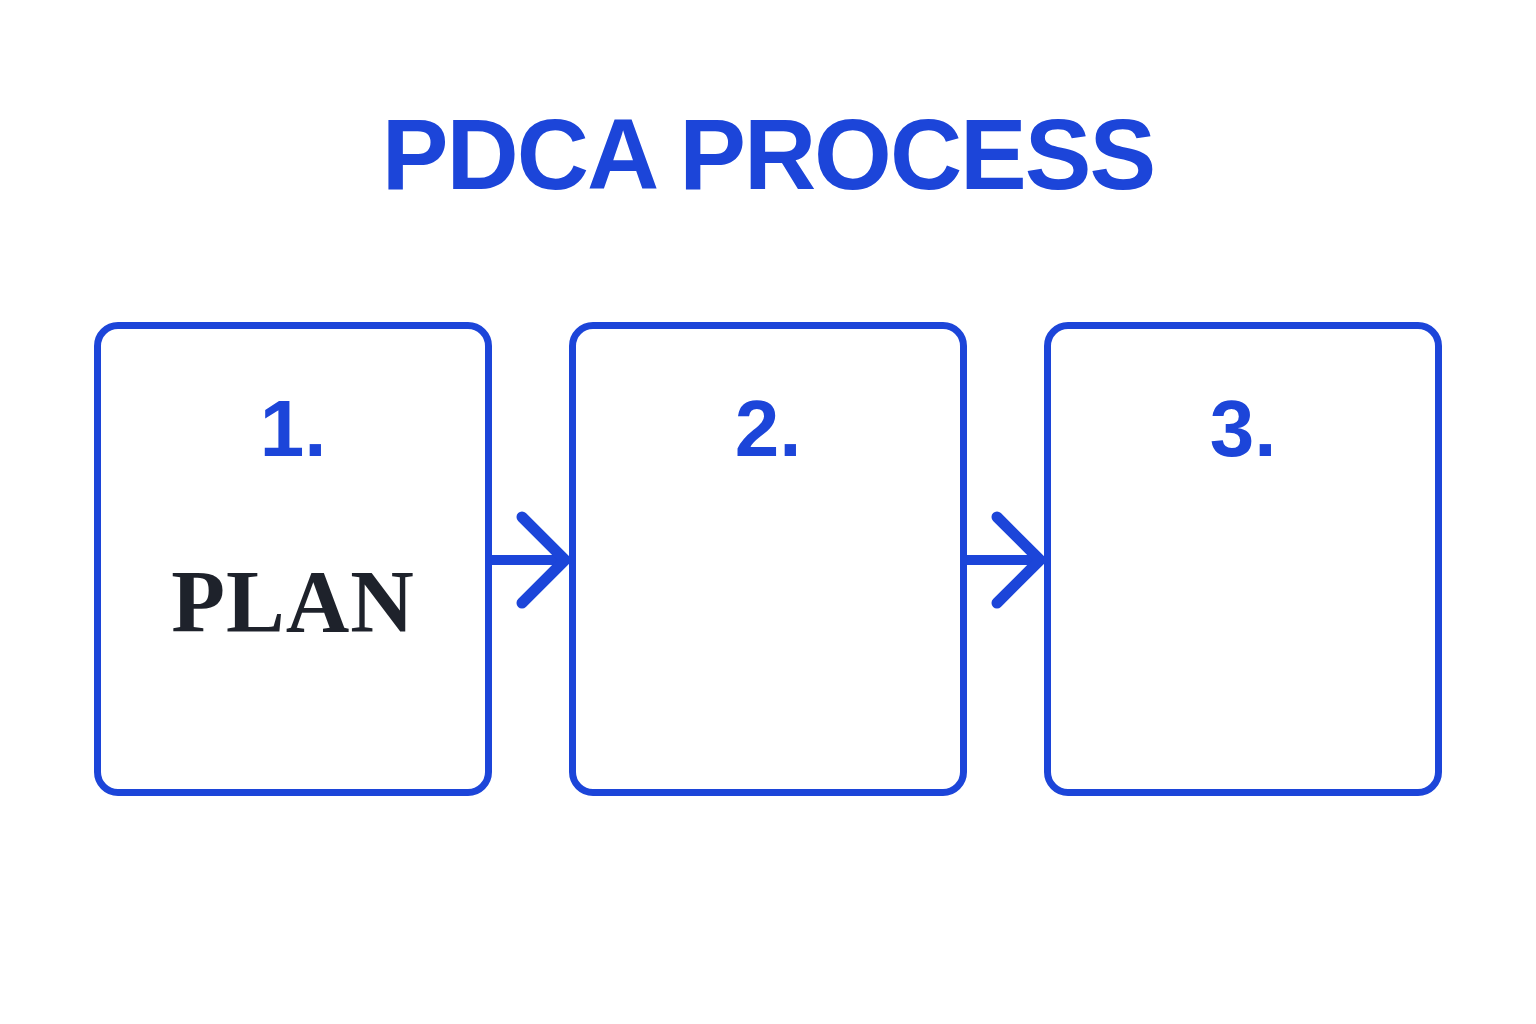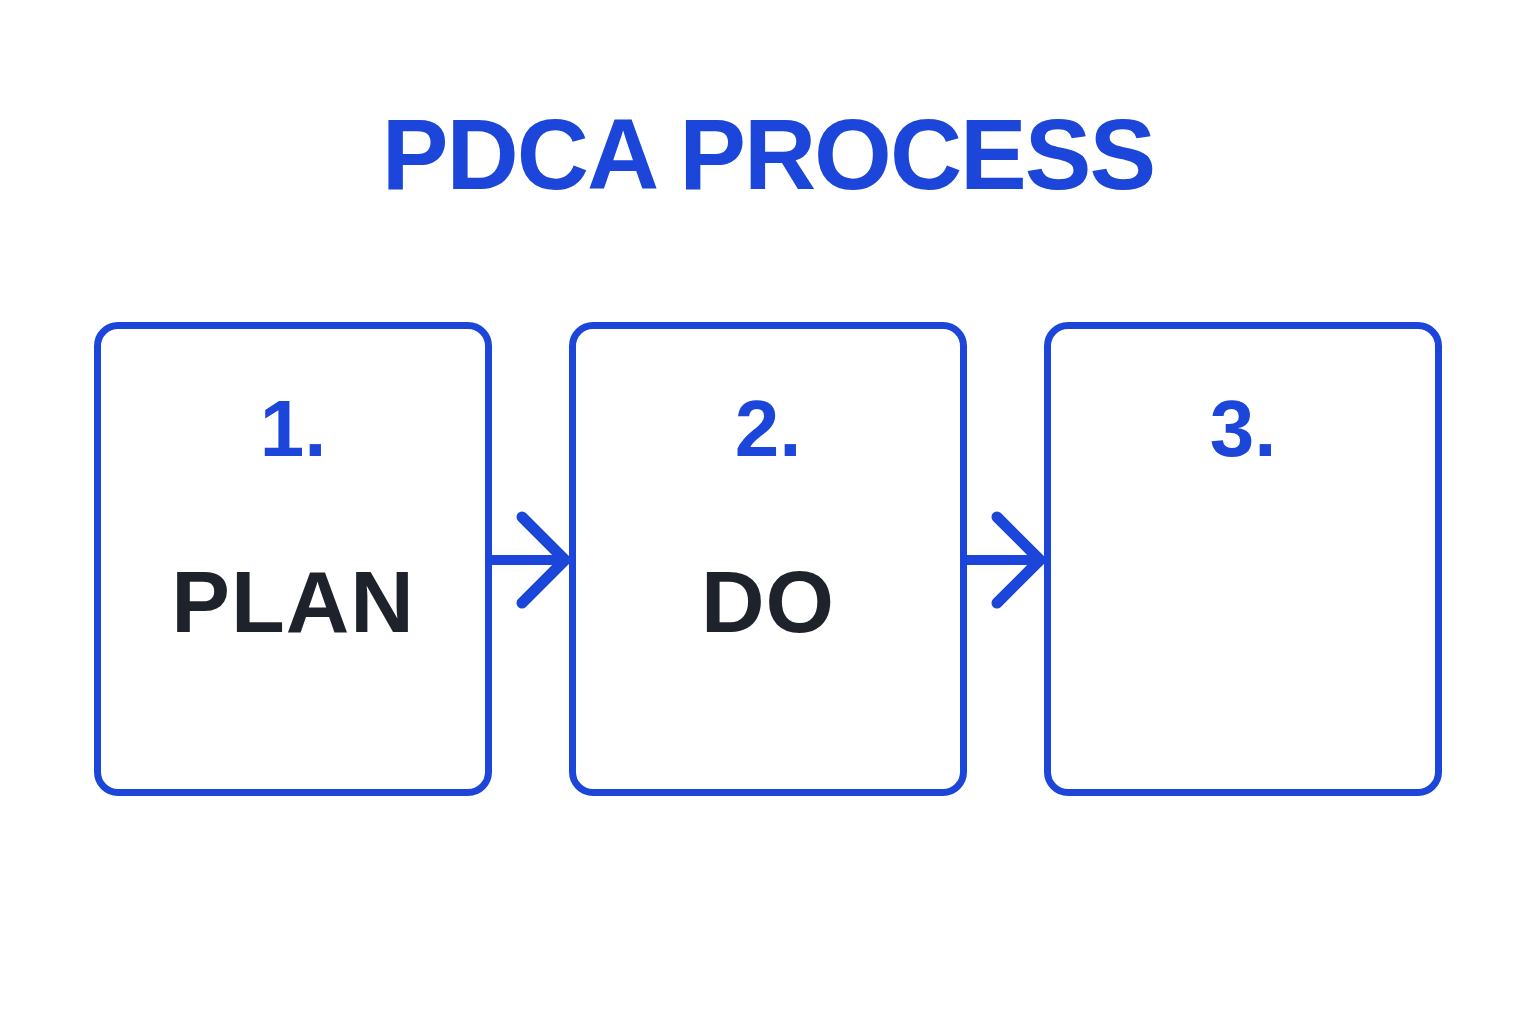--- a/index.html
+++ b/index.html
@@ -54,20 +54,21 @@
     font-weight: bold;
     color: var(--accent-blue);
   }
   .step-label {
     margin-top: 76px;
     font-size: 88px;
     line-height: 1.15;
     font-weight: bold;
     letter-spacing: 1px;
     color: var(--text-dark);
+    font-family: Liberation Serif, serif;
   }
   .arrow {
     position: absolute;
     top: 500px;
     width: 77px;
     height: 120px;
     color: var(--accent-blue);
   }
   .arrow.pos-0 { left: 492px; }
   .arrow.pos-1 { left: 967px; }
@@ -84,21 +85,20 @@
     <div class="step-label">PLAN</div>
   </div>
 
   <svg class="arrow pos-0" viewBox="0 0 77 120" aria-hidden="true">
     <line x1="0" y1="60" x2="70" y2="60" stroke="currentColor" stroke-width="10"></line>
     <polyline points="30,17 73,60 30,103" fill="none" stroke="currentColor" stroke-width="11" stroke-linecap="round" stroke-linejoin="round"></polyline>
   </svg>
 
   <div class="step-box pos-1">
     <div class="step-number">2.</div>
-    <div class="step-label">DO</div>
   </div>
 
   <svg class="arrow pos-1" viewBox="0 0 77 120" aria-hidden="true">
     <line x1="0" y1="60" x2="70" y2="60" stroke="currentColor" stroke-width="10"></line>
     <polyline points="30,17 73,60 30,103" fill="none" stroke="currentColor" stroke-width="11" stroke-linecap="round" stroke-linejoin="round"></polyline>
   </svg>
 
   <div class="step-box pos-2">
     <div class="step-number">3.</div>
   </div>

